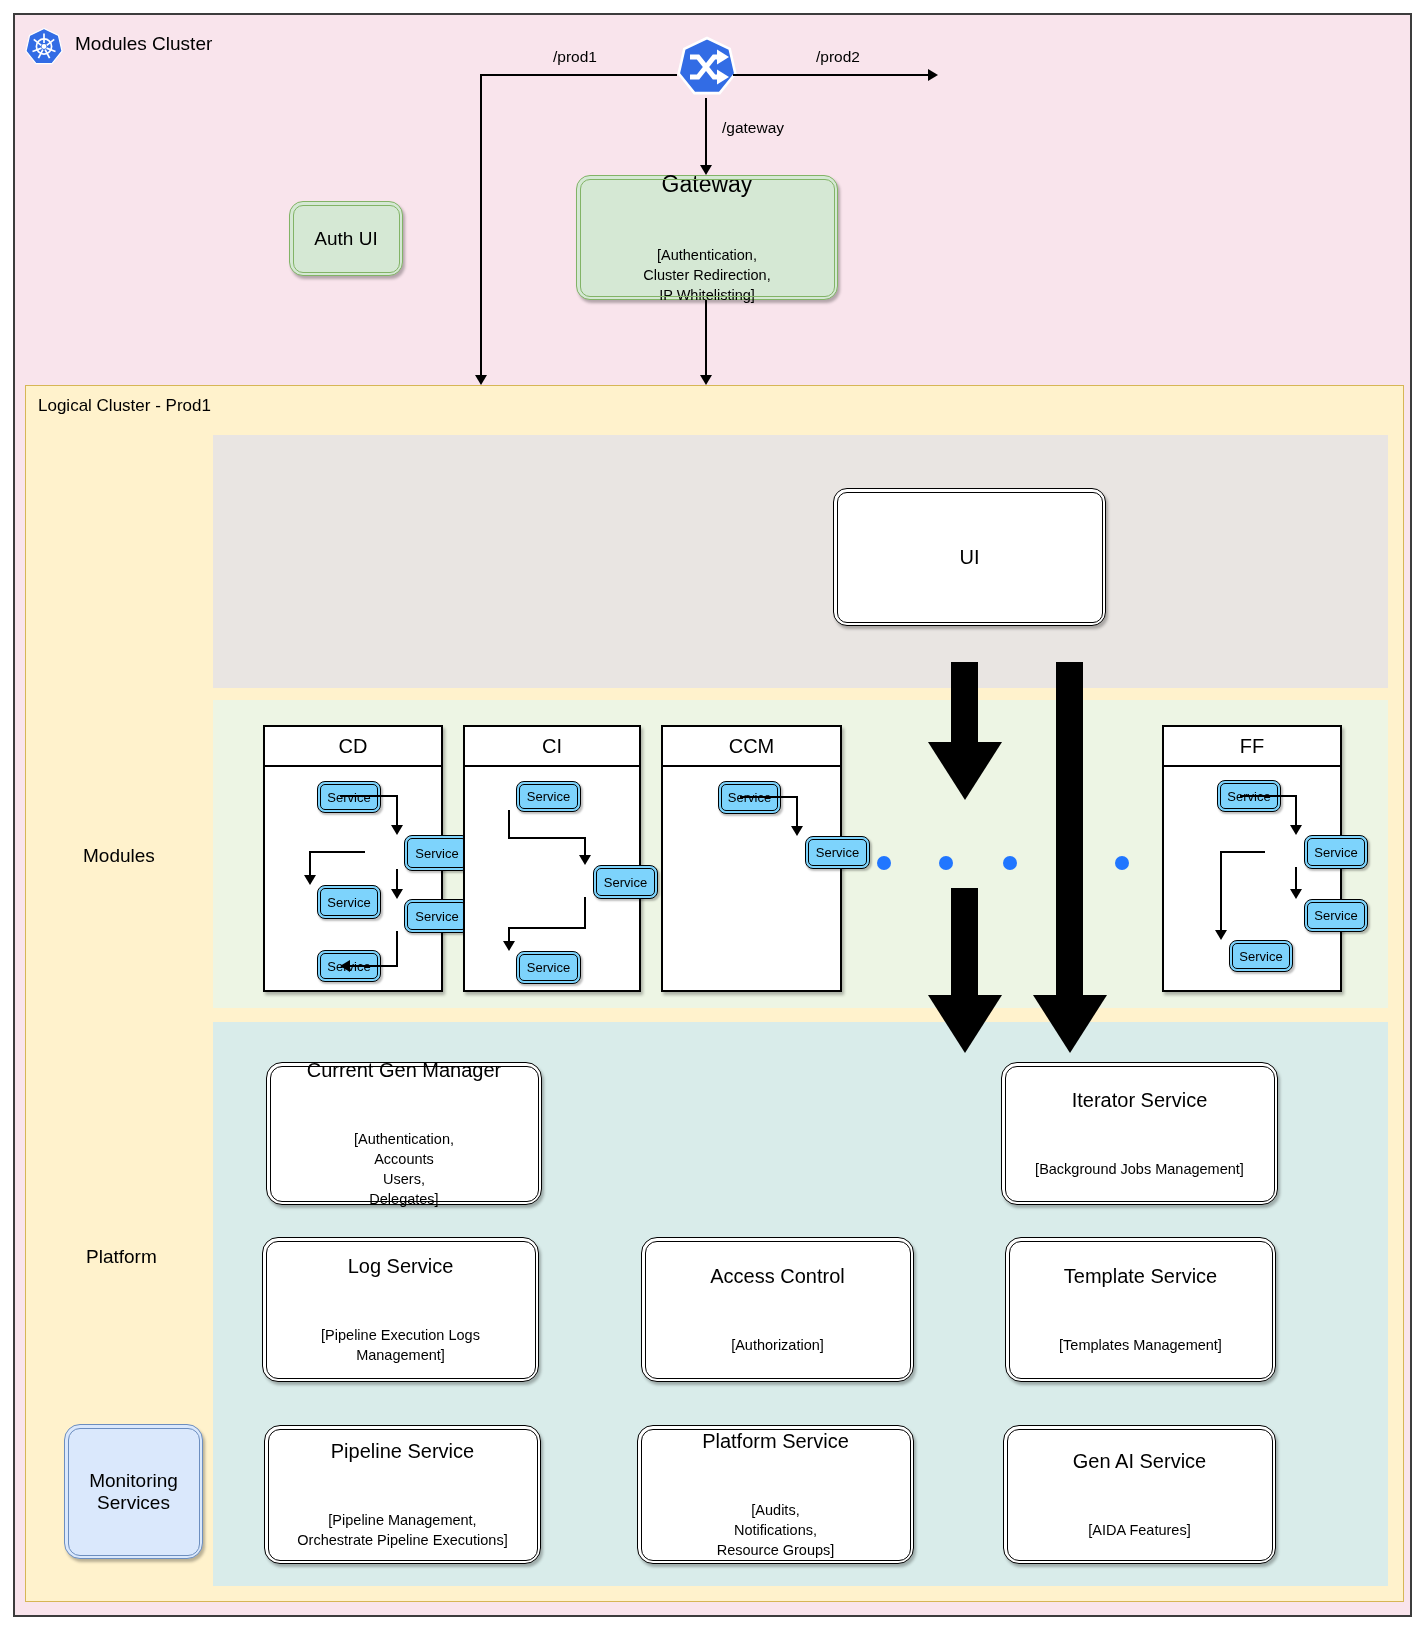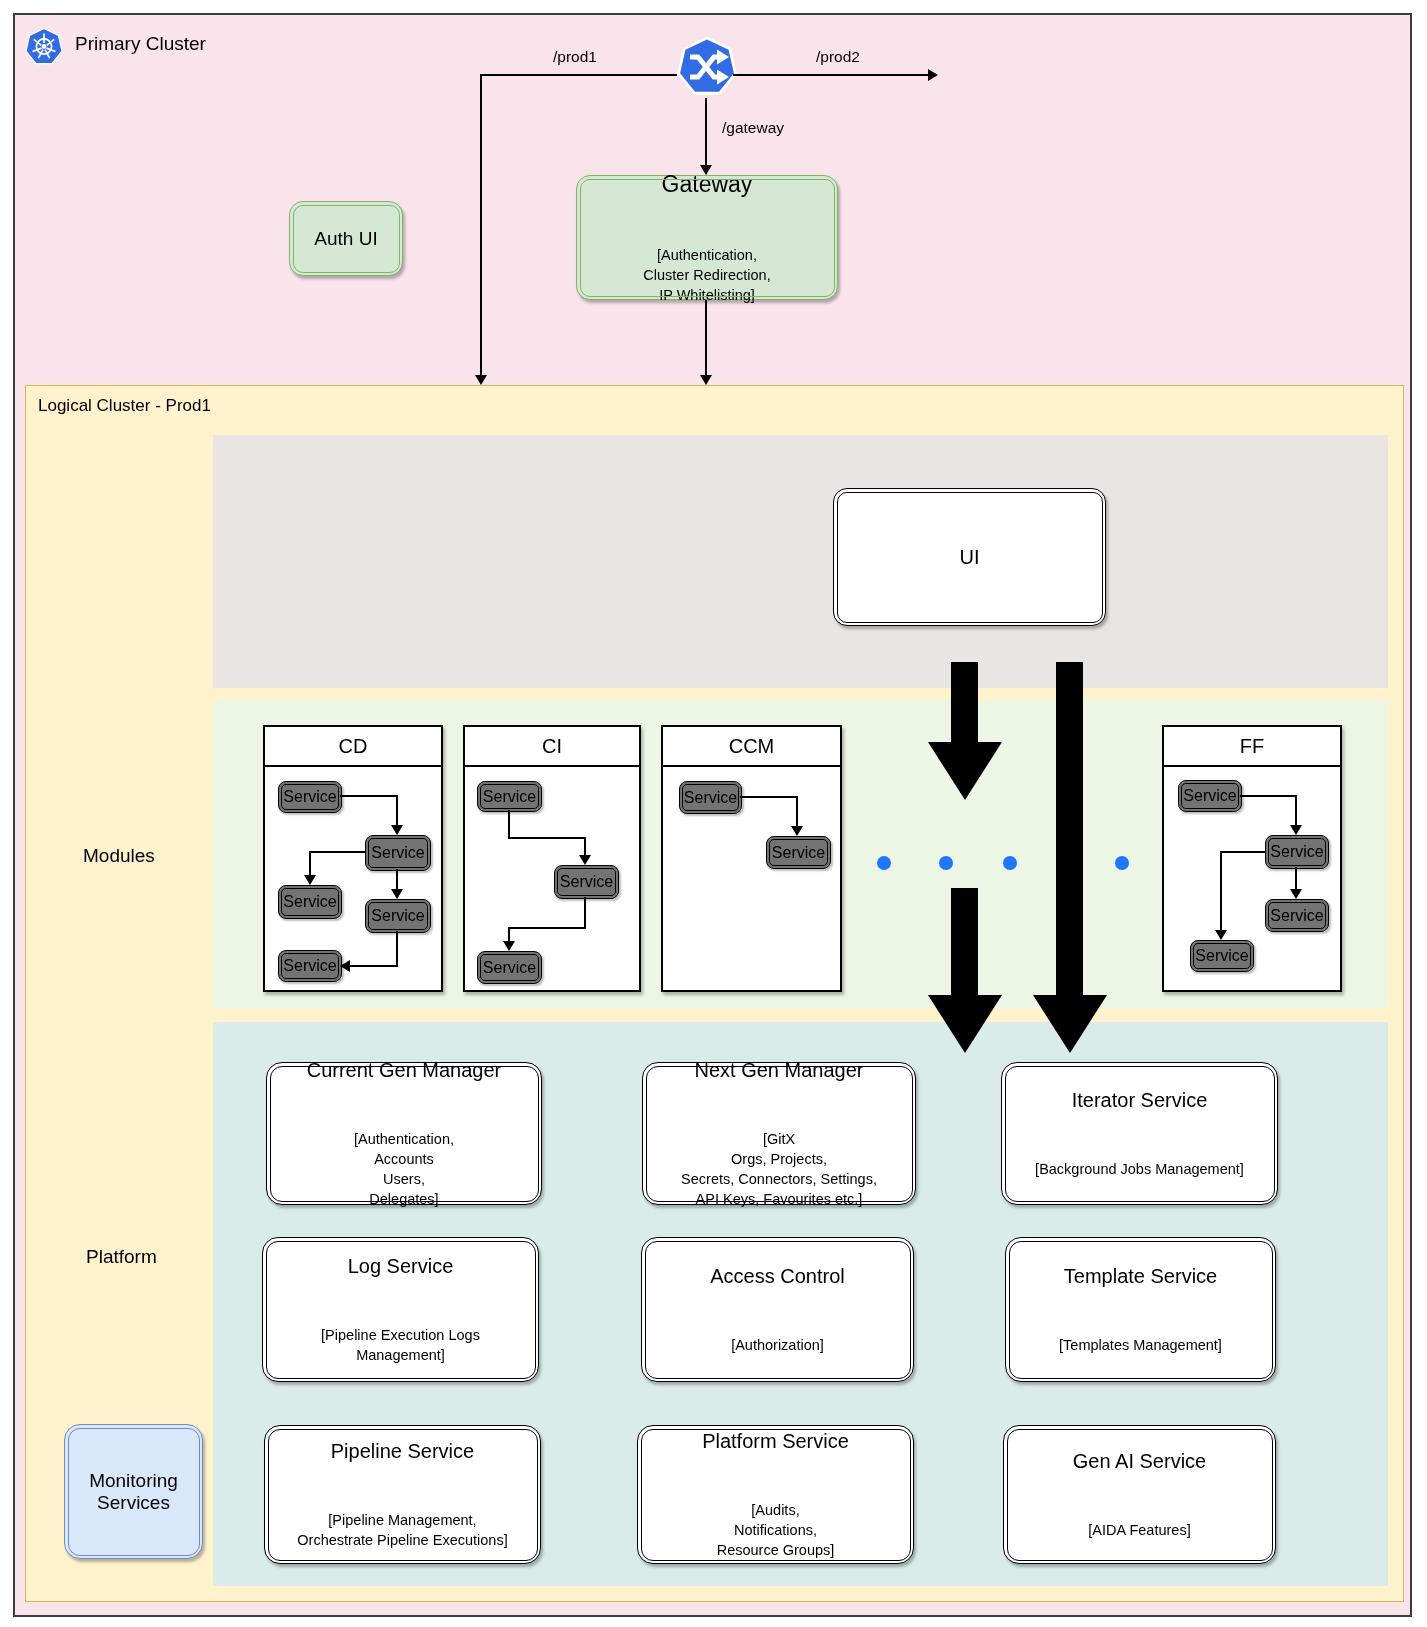--- a/index.html
+++ b/index.html
@@ -33,23 +33,23 @@
   .title20{font-size:20px;}
   .sub{font-size:14.5px;line-height:1.38;white-space:pre-line;}
   
   .plain{position:absolute;background:#fff2cc;border:1.5px solid #d6b656;
          box-shadow:2px 3px 3px rgba(0,0,0,0.22);}
   
   .mod-col{position:absolute;background:#fff;border:2px solid #000;
            box-shadow:2px 3px 3px rgba(0,0,0,0.28);}
   .mod-hdr{height:38px;border-bottom:2.5px solid #000;display:flex;align-items:center;
            justify-content:center;font-size:20px;}
-  .svc{position:absolute;background:#737373;border:1.2px solid #000;border-radius:8px;
+  .svc{position:absolute;background:#7dd3fc;border:1.2px solid #000;border-radius:8px;
        box-shadow:1.5px 2px 2px rgba(0,0,0,0.25);display:flex;align-items:center;
-       justify-content:center;font-size:16px;}
+       justify-content:center;font-size:13px;margin-left:39px;}
   .svc::before{content:"";position:absolute;inset:2px;border:1px solid #000;border-radius:5px;}
   
   .ln{position:absolute;background:#000;}
   .ah-d{position:absolute;width:0;height:0;border-left:6px solid transparent;
         border-right:6px solid transparent;border-top:10px solid #000;}
   .ah-r{position:absolute;width:0;height:0;border-top:6px solid transparent;
         border-bottom:6px solid transparent;border-left:10px solid #000;}
   .ah-l{position:absolute;width:0;height:0;border-top:6px solid transparent;
         border-bottom:6px solid transparent;border-right:10px solid #000;}
   
@@ -73,21 +73,21 @@
     <g stroke="#ffffff" stroke-width="1.7">
       <line x1="19" y1="16" x2="19" y2="6.5"></line>
       <line x1="16.3" y1="18.3" x2="8.8" y2="12.4"></line>
       <line x1="17.9" y1="22.6" x2="13.4" y2="31.2"></line>
       <line x1="20.1" y1="22.6" x2="24.6" y2="31.2"></line>
       <line x1="21.7" y1="18.3" x2="29.2" y2="12.4"></line>
       <line x1="16.5" y1="21.1" x2="7.5" y2="24.5"></line>
       <line x1="21.5" y1="21.1" x2="30.5" y2="24.5"></line>
     </g>
   </svg>
-  <div class="lbl" style="left:75px;top:33px;font-size:19px;">Primary Cluster</div>
+  <div class="lbl" style="left:75px;top:33px;font-size:19px;">Modules Cluster</div>
 
   <svg class="abs" style="left:677px;top:35px;" width="60" height="64" viewBox="0 0 60 64">
     <polygon points="30,3 7.3,13.9 1.7,38.5 17.4,58.1 42.6,58.1 58.3,38.5 52.7,13.9" fill="#326ce5" stroke="#ffffff" stroke-width="2.6"></polygon>
     <g stroke="#ffffff" stroke-width="5" fill="none">
       <polyline points="13,22 21,22 37,42 42,42"></polyline>
       <polyline points="13,42 21,42 37,22 42,22"></polyline>
     </g>
     <polygon points="40,14.5 52,22 40,29.5" fill="#ffffff"></polygon>
     <polygon points="40,34.5 52,42 40,49.5" fill="#ffffff"></polygon>
   </svg>
@@ -204,27 +204,20 @@
   <div class="fat-bar" style="left:1056px;top:662px;width:27px;height:333px;"></div>
   <div class="fat-head" style="left:1033px;top:995px;"></div>
 
   <div class="dbl r16 col" style="left:266px;top:1062px;width:274px;height:141px;">
     <div class="title20">Current Gen Manager</div>
     <div class="sub">[Authentication,
 Accounts
 Users,
 Delegates]</div>
   </div>
-  <div class="dbl r16 col" style="left:642px;top:1062px;width:272px;height:141px;">
-    <div class="title20">Next Gen Manager</div>
-    <div class="sub">[GitX
-Orgs, Projects,
-Secrets, Connectors, Settings,
-API Keys, Favourites etc.]</div>
-  </div>
   <div class="dbl r16 col" style="left:262px;top:1237px;width:275px;height:143px;">
     <div class="title20">Log Service</div>
     <div class="sub">[Pipeline Execution Logs
 Management]</div>
   </div>
 
   <div class="dbl r16 col" style="left:1001px;top:1062px;width:275px;height:141px;">
     <div class="title20">Iterator Service</div>
     <div class="sub">[Background Jobs Management]</div>
   </div>

